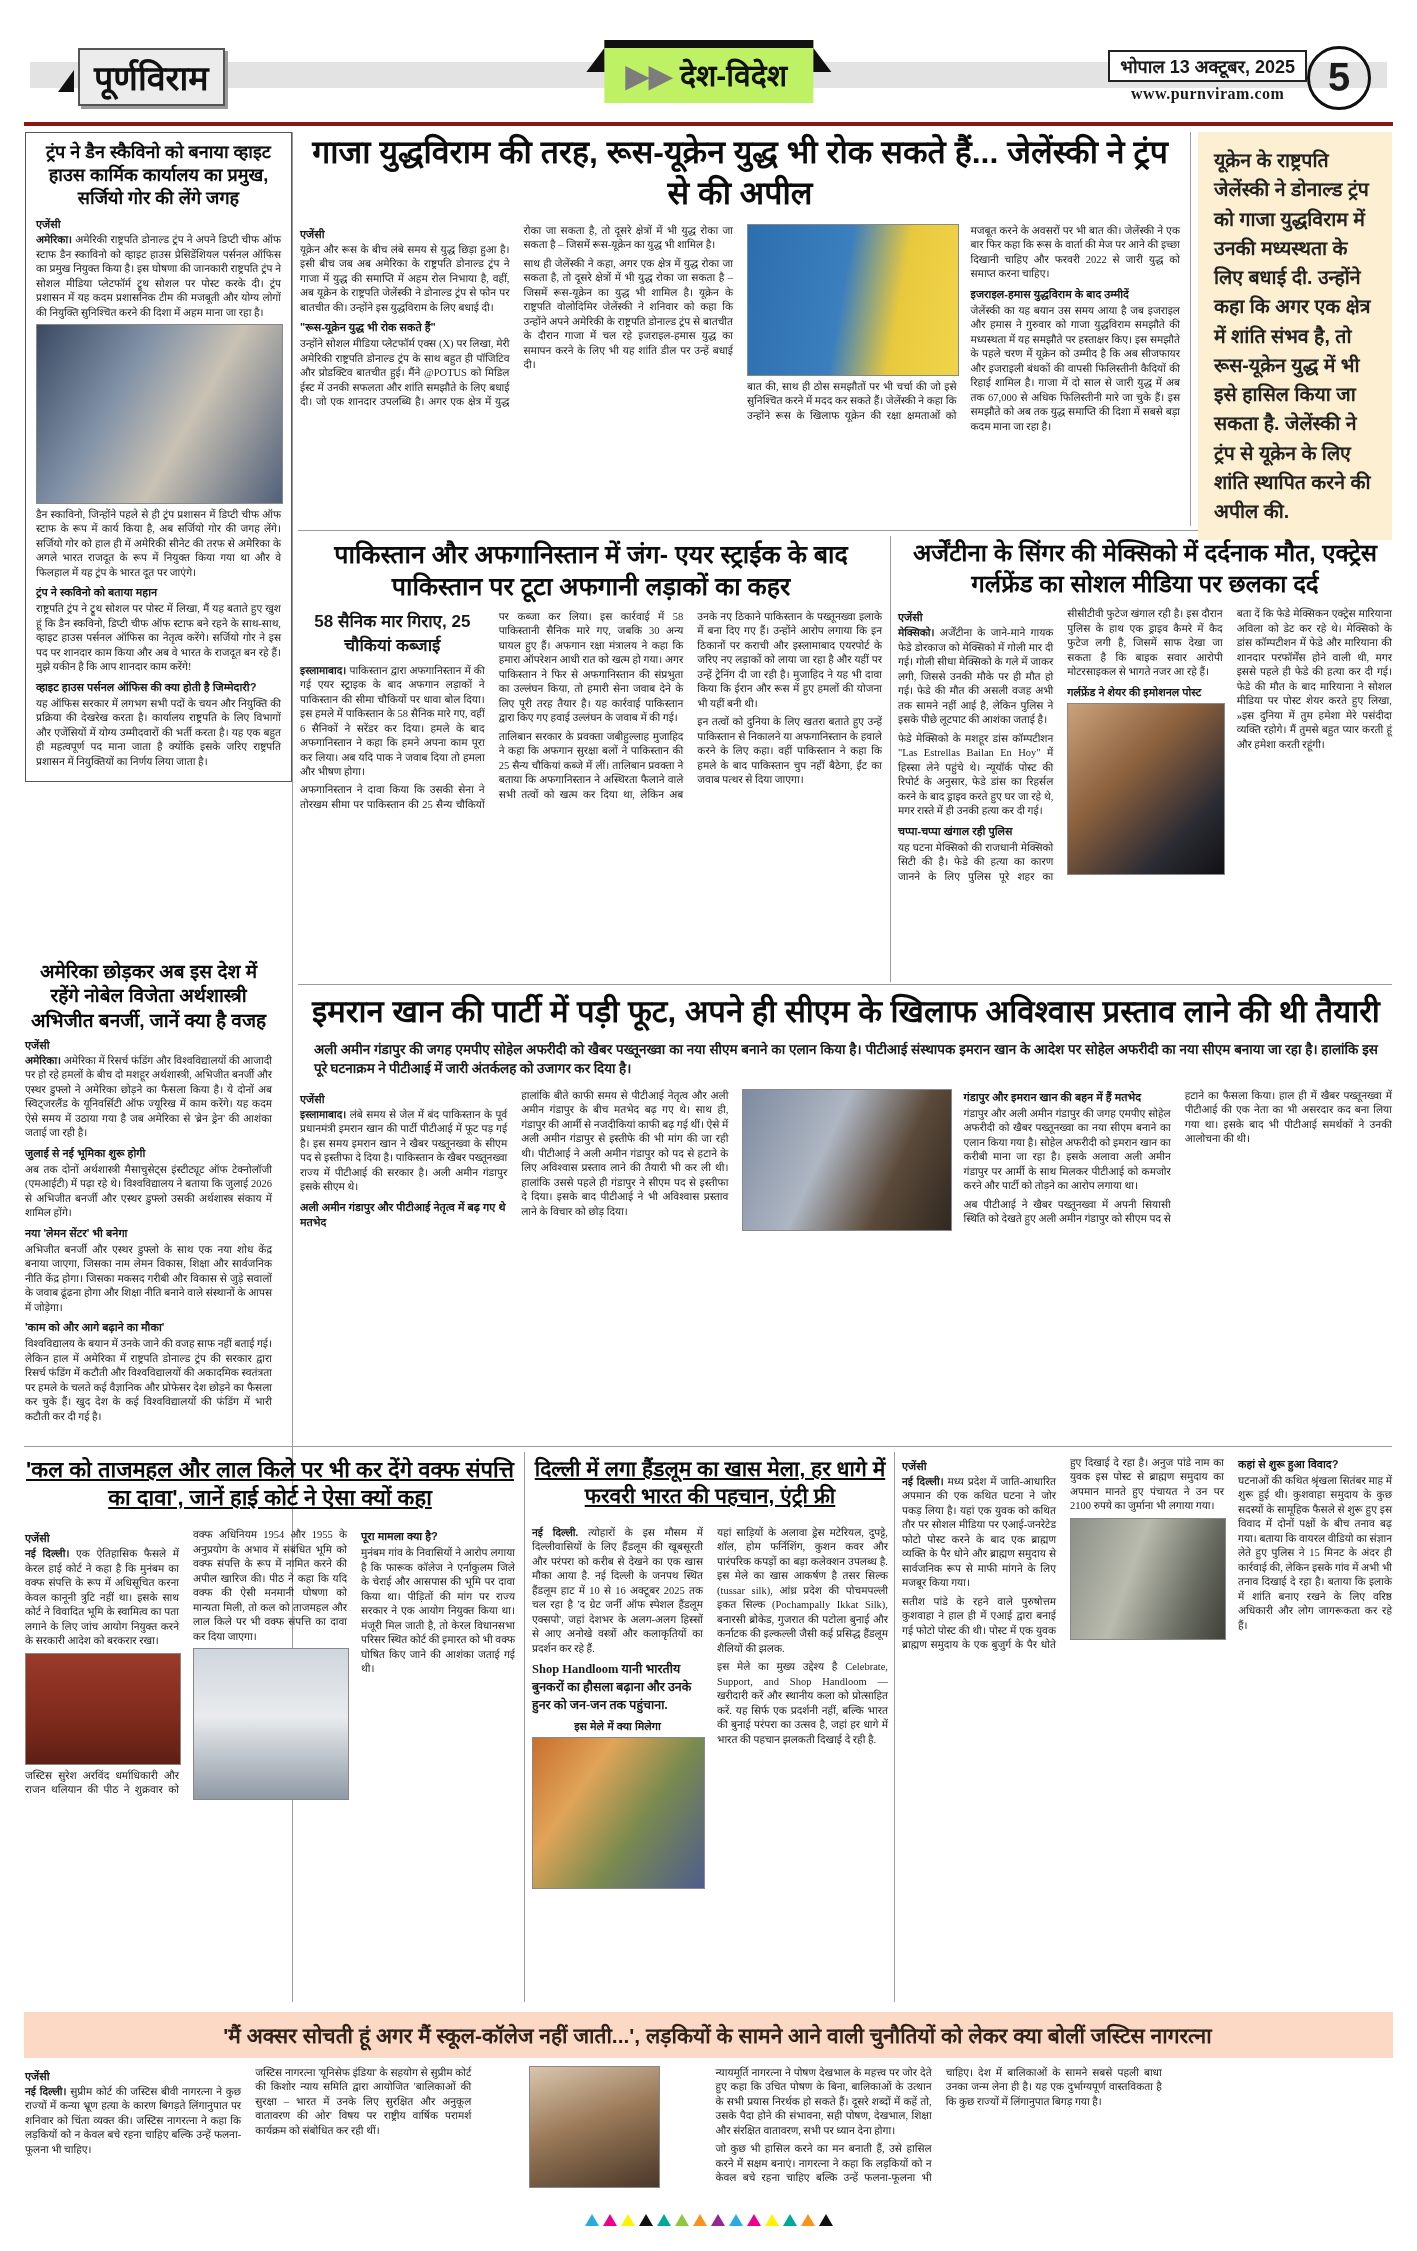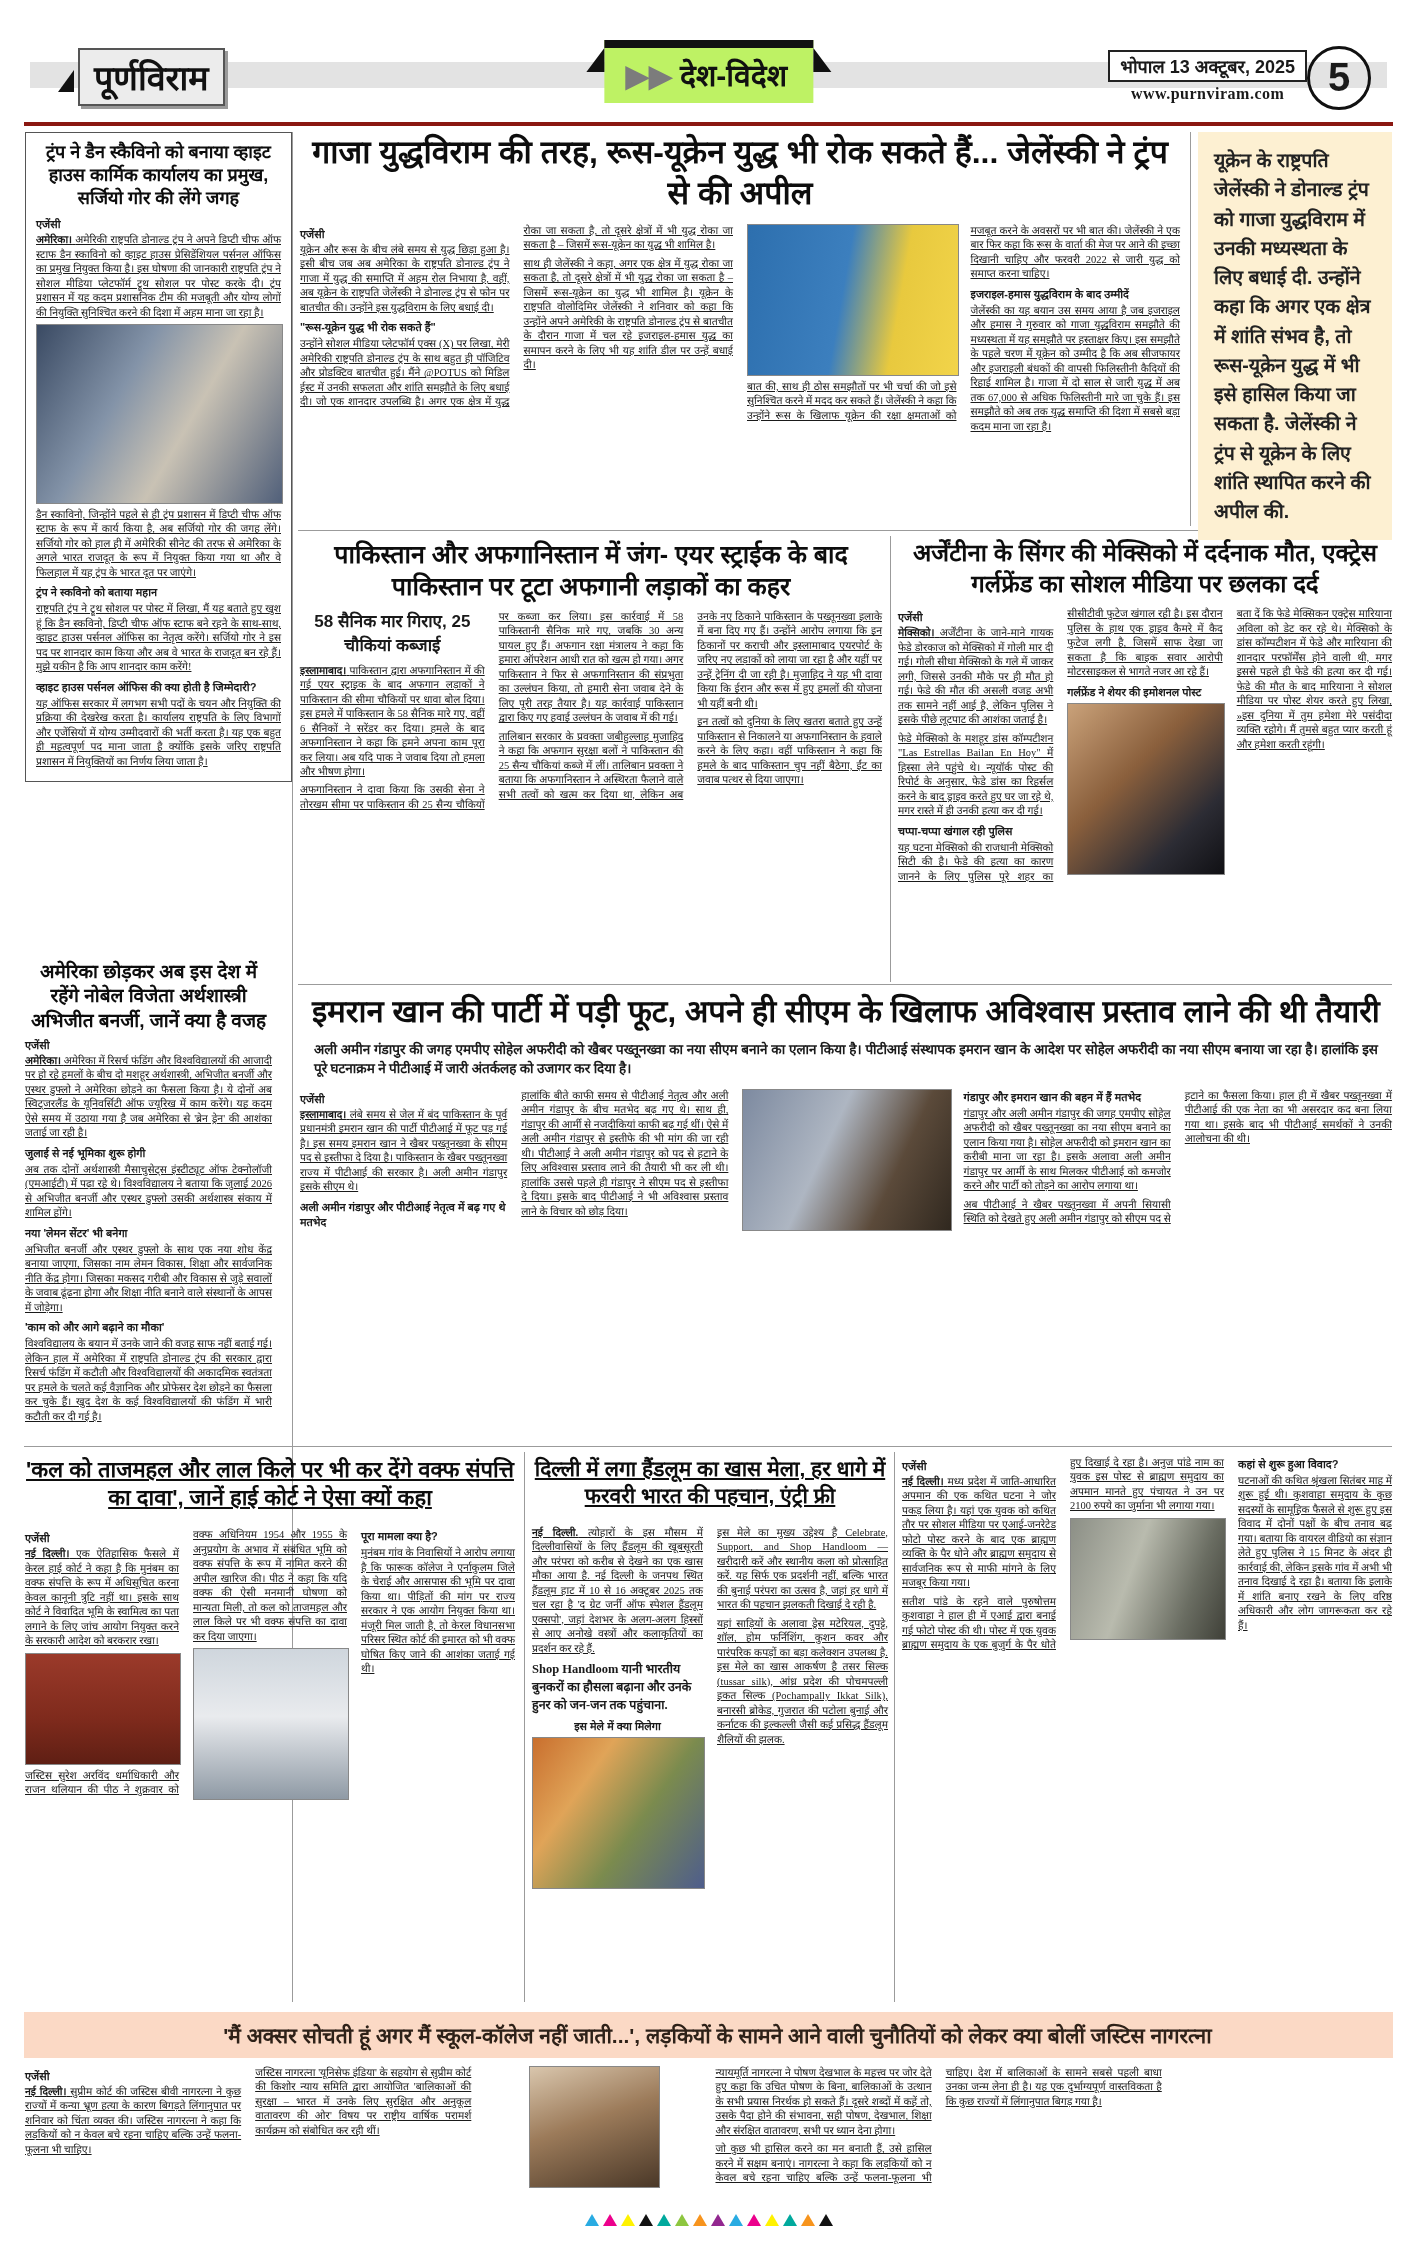--- a/index.html
+++ b/index.html
@@ -22,21 +22,21 @@
   .date-box{position:absolute;right:110px;top:24px;text-align:center;}
   .date-line{border:2px solid #222;background:#fff;padding:2px 10px;font-family:"Liberation Sans",sans-serif;
              font-weight:bold;font-size:18px;}
   .site-line{font-family:"Liberation Serif",serif;font-weight:bold;font-size:16px;margin-top:3px;letter-spacing:.5px;}
   .page-num{position:absolute;right:46px;top:20px;width:58px;height:58px;border:3px solid #111;border-radius:50%;
             font-family:"Liberation Sans",sans-serif;font-weight:bold;font-size:40px;line-height:56px;text-align:center;}
   .top-rule{position:absolute;left:24px;right:24px;top:122px;height:4px;background:#8a1711;}
   
   .art{position:absolute;}
   .hl{font-family:"Liberation Sans",sans-serif;font-weight:bold;color:#0d0d0d;text-align:center;line-height:1.28;}
-  .bd{font-size:10.5px;line-height:1.38;text-align:justify;margin:0 0 4px 0;text-decoration:underline;}
+  .bd{font-size:10.5px;line-height:1.38;text-align:justify;margin:0 0 4px 0;}
   .bd b{white-space:nowrap;}
   .byline{font-size:11px;font-weight:bold;margin:2px 0;}
   .sub{font-size:11px;font-weight:bold;margin:3px 0;font-family:"Liberation Sans",sans-serif;}
   .cols2{column-count:2;column-gap:14px;}
   .cols3{column-count:3;column-gap:14px;}
   .cols4{column-count:4;column-gap:14px;}
   .cols5{column-count:5;column-gap:14px;}
   .cols6{column-count:6;column-gap:14px;}
   .photo{width:100%;border:1px solid #888;margin:4px 0;break-inside:avoid;}
   .vline{position:absolute;width:1px;background:#9b9b9b;}
@@ -188,22 +188,22 @@
     </div>
   </div>
 
   <div class="art" style="left:532px;top:1456px;width:356px;">
     <div class="hl b-hl" style="font-size:21px;">दिल्ली में लगा हैंडलूम का खास मेला, हर धागे में फरवरी भारत की पहचान, एंट्री फ्री</div>
     <div class="cols2">
       <p class="bd"><b>नई दिल्ली.</b> <span>त्योहारों के इस मौसम में दिल्लीवासियों के लिए हैंडलूम की खूबसूरती और परंपरा को करीब से देखने का एक खास मौका आया है. नई दिल्ली के जनपथ स्थित हैंडलूम हाट में 10 से 16 अक्टूबर 2025 तक चल रहा है 'द ग्रेट जर्नी ऑफ स्पेशल हैंडलूम एक्सपो', जहां देशभर के अलग-अलग हिस्सों से आए अनोखे वस्त्रों और कलाकृतियों का प्रदर्शन कर रहे हैं.</span></p>
       <div class="shopbox">Shop Handloom यानी भारतीय बुनकरों का हौसला बढ़ाना और उनके हुनर को जन-जन तक पहुंचाना.</div>
       <div class="sub" style="text-align:center;">इस मेले में क्या मिलेगा</div>
       <div class="photo" style="height:150px;background:linear-gradient(125deg,#c96f2e 0%,#e0a458 30%,#7b8b4e 60%,#4e5d8c 100%);"></div>
+      <p class="bd">यहां साड़ियों के अलावा ड्रेस मटेरियल, दुपट्टे, शॉल, होम फर्निशिंग, कुशन कवर और पारंपरिक कपड़ों का बड़ा कलेक्शन उपलब्ध है. इस मेले का खास आकर्षण है तसर सिल्क (tussar silk), आंध्र प्रदेश की पोचमपल्ली इकत सिल्क (Pochampally Ikkat Silk), बनारसी ब्रोकेड, गुजरात की पटोला बुनाई और कर्नाटक की इल्कल्ली जैसी कई प्रसिद्ध हैंडलूम शैलियों की झलक.</p>
       <p class="bd">इस मेले का मुख्य उद्देश्य है Celebrate, Support, and Shop Handloom — खरीदारी करें और स्थानीय कला को प्रोत्साहित करें. यह सिर्फ एक प्रदर्शनी नहीं, बल्कि भारत की बुनाई परंपरा का उत्सव है, जहां हर धागे में भारत की पहचान झलकती दिखाई दे रही है.</p>
-      <p class="bd">यहां साड़ियों के अलावा ड्रेस मटेरियल, दुपट्टे, शॉल, होम फर्निशिंग, कुशन कवर और पारंपरिक कपड़ों का बड़ा कलेक्शन उपलब्ध है. इस मेले का खास आकर्षण है तसर सिल्क (tussar silk), आंध्र प्रदेश की पोचमपल्ली इकत सिल्क (Pochampally Ikkat Silk), बनारसी ब्रोकेड, गुजरात की पटोला बुनाई और कर्नाटक की इल्कल्ली जैसी कई प्रसिद्ध हैंडलूम शैलियों की झलक.</p>
     </div>
   </div>
 
   <div class="art" style="left:902px;top:1456px;width:490px;">
     <div class="cols3">
       <div class="byline">एजेंसी</div>
       <p class="bd"><b>नई दिल्ली।</b> <span>मध्य प्रदेश में जाति-आधारित अपमान की एक कथित घटना ने जोर पकड़ लिया है। यहां एक युवक को कथित तौर पर सोशल मीडिया पर एआई-जनरेटेड फोटो पोस्ट करने के बाद एक ब्राह्मण व्यक्ति के पैर धोने और ब्राह्मण समुदाय से सार्वजनिक रूप से माफी मांगने के लिए मजबूर किया गया।</span></p>
       <p class="bd">सतीश पांडे के रहने वाले पुरुषोत्तम कुशवाहा ने हाल ही में एआई द्वारा बनाई गई फोटो पोस्ट की थी। पोस्ट में एक युवक ब्राह्मण समुदाय के एक बुजुर्ग के पैर धोते हुए दिखाई दे रहा है। अनुज पांडे नाम का युवक इस पोस्ट से ब्राह्मण समुदाय का अपमान मानते हुए पंचायत ने उन पर 2100 रुपये का जुर्माना भी लगाया गया।</p>
       <div class="photo" style="height:120px;background:linear-gradient(110deg,#8c8f86 0%,#b9bbae 40%,#6a6d62 75%,#3f4038 100%);"></div>
       <div class="sub">कहां से शुरू हुआ विवाद?</div>

